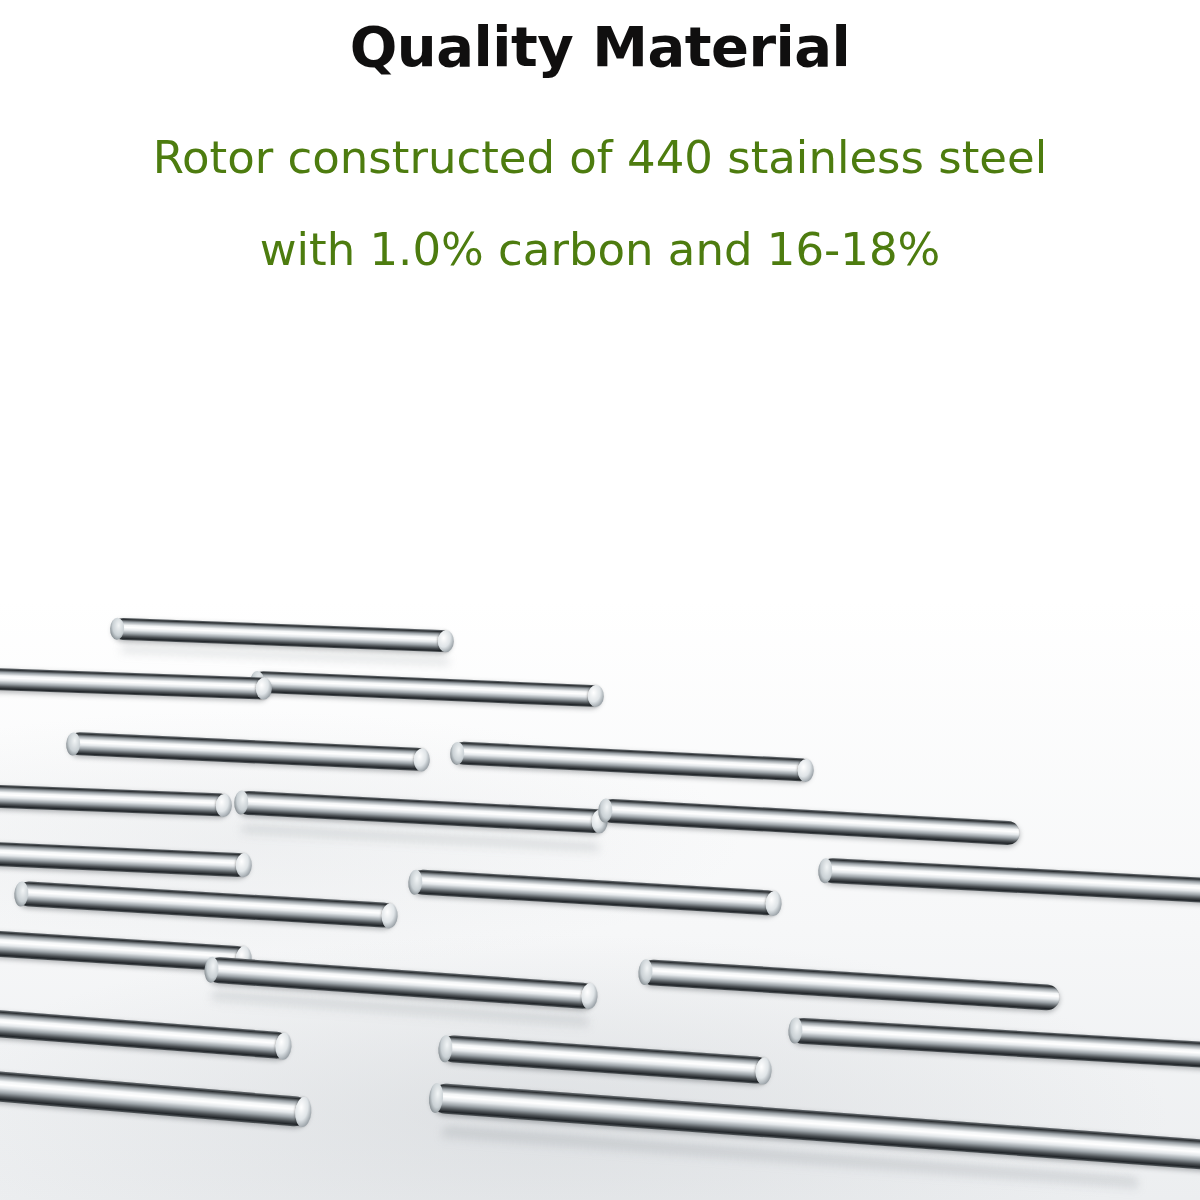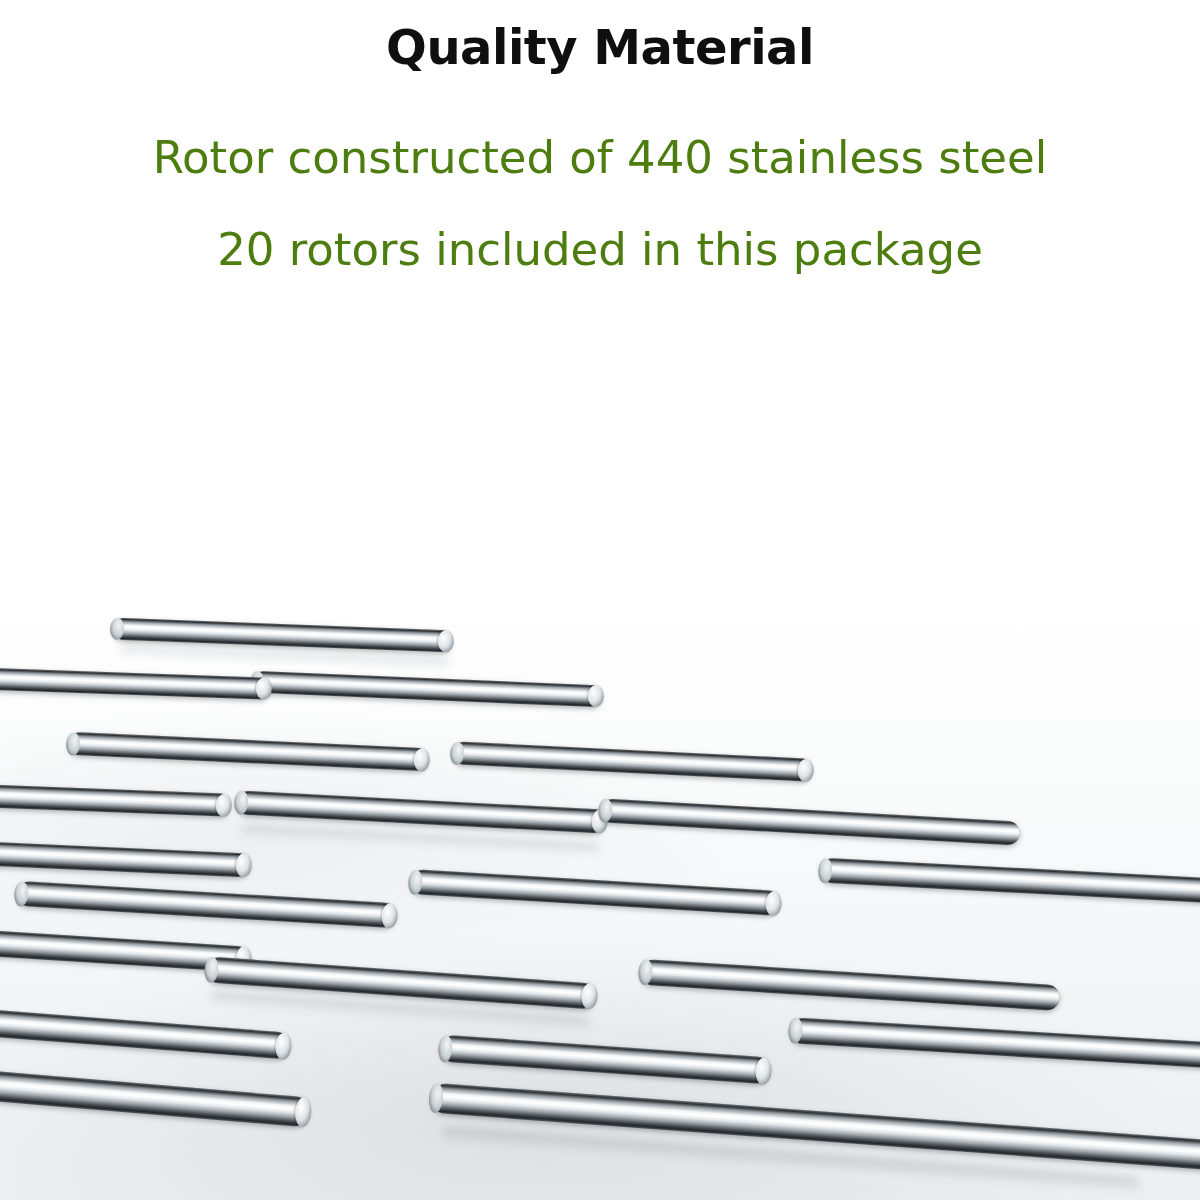--- a/index.html
+++ b/index.html
@@ -28,21 +28,21 @@
     left: 0;
     width: 1200px;
     text-align: center;
     z-index: 5;
   }
   .headline {
     margin: 0;
     padding-top: 8px;
     font-family: "DejaVu Sans", sans-serif;
     font-weight: 700;
-    font-size: 48px;
+    font-size: 56px;
     line-height: 78px;
     letter-spacing: -0.5px;
     color: #100f0f;
   }
   .body-copy {
     margin: 0;
     padding-top: 26px;
     font-family: "DejaVu Sans", sans-serif;
     font-weight: 400;
     font-size: 45px;
@@ -135,21 +135,21 @@
 </style>
 </head>
 <body>
 
 <div class="page">
 
   <div class="text-block">
     <h1 class="headline">Quality Material</h1>
     <p class="body-copy">
       <span class="line">Rotor constructed of 440 stainless steel</span>
-      <span class="line">20 rotors included in this package</span>
+      <span class="line">with 1.0% carbon and 16-18%</span>
     </p>
   </div>
 
   <div class="photo">
     <div class="floor-shade"></div>
 
     <div class="rod" style="left:112px; top:24px; width:340px; height:22px; transform: rotate(2.2deg);"></div>
     <div class="rod" style="left:252px; top:78px; width:350px; height:22px; transform: rotate(2.4deg);"></div>
     <div class="rod no-cap-left" style="left:-60px; top:72px; width:330px; height:22px; transform: rotate(2.0deg);"></div>
 

